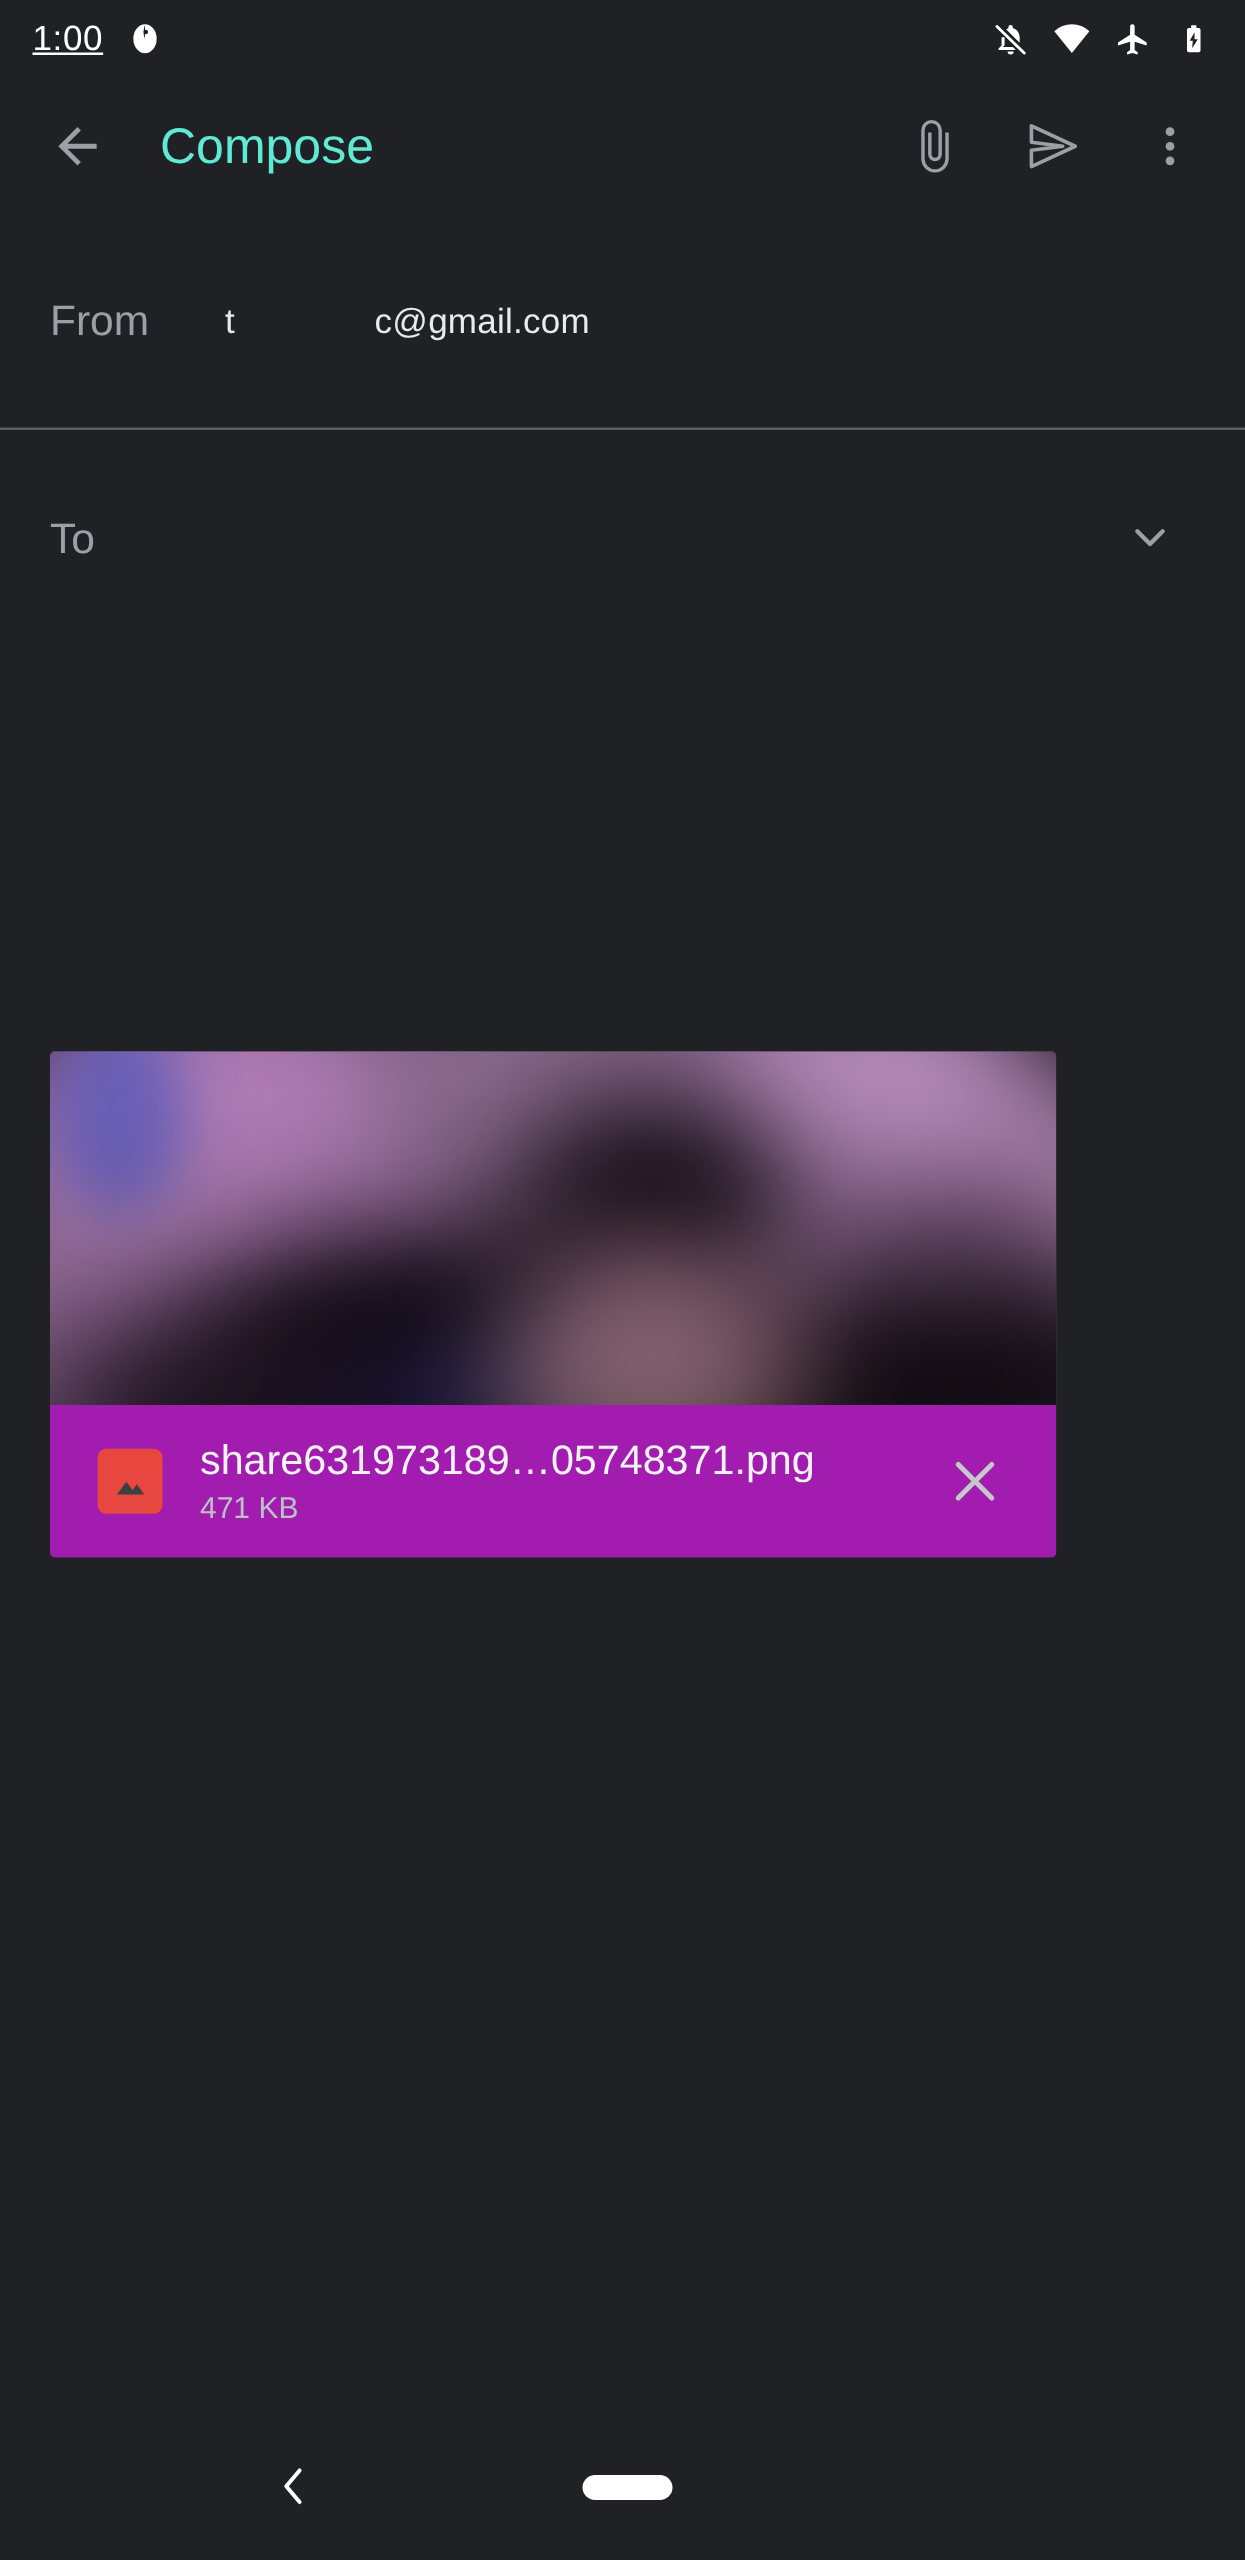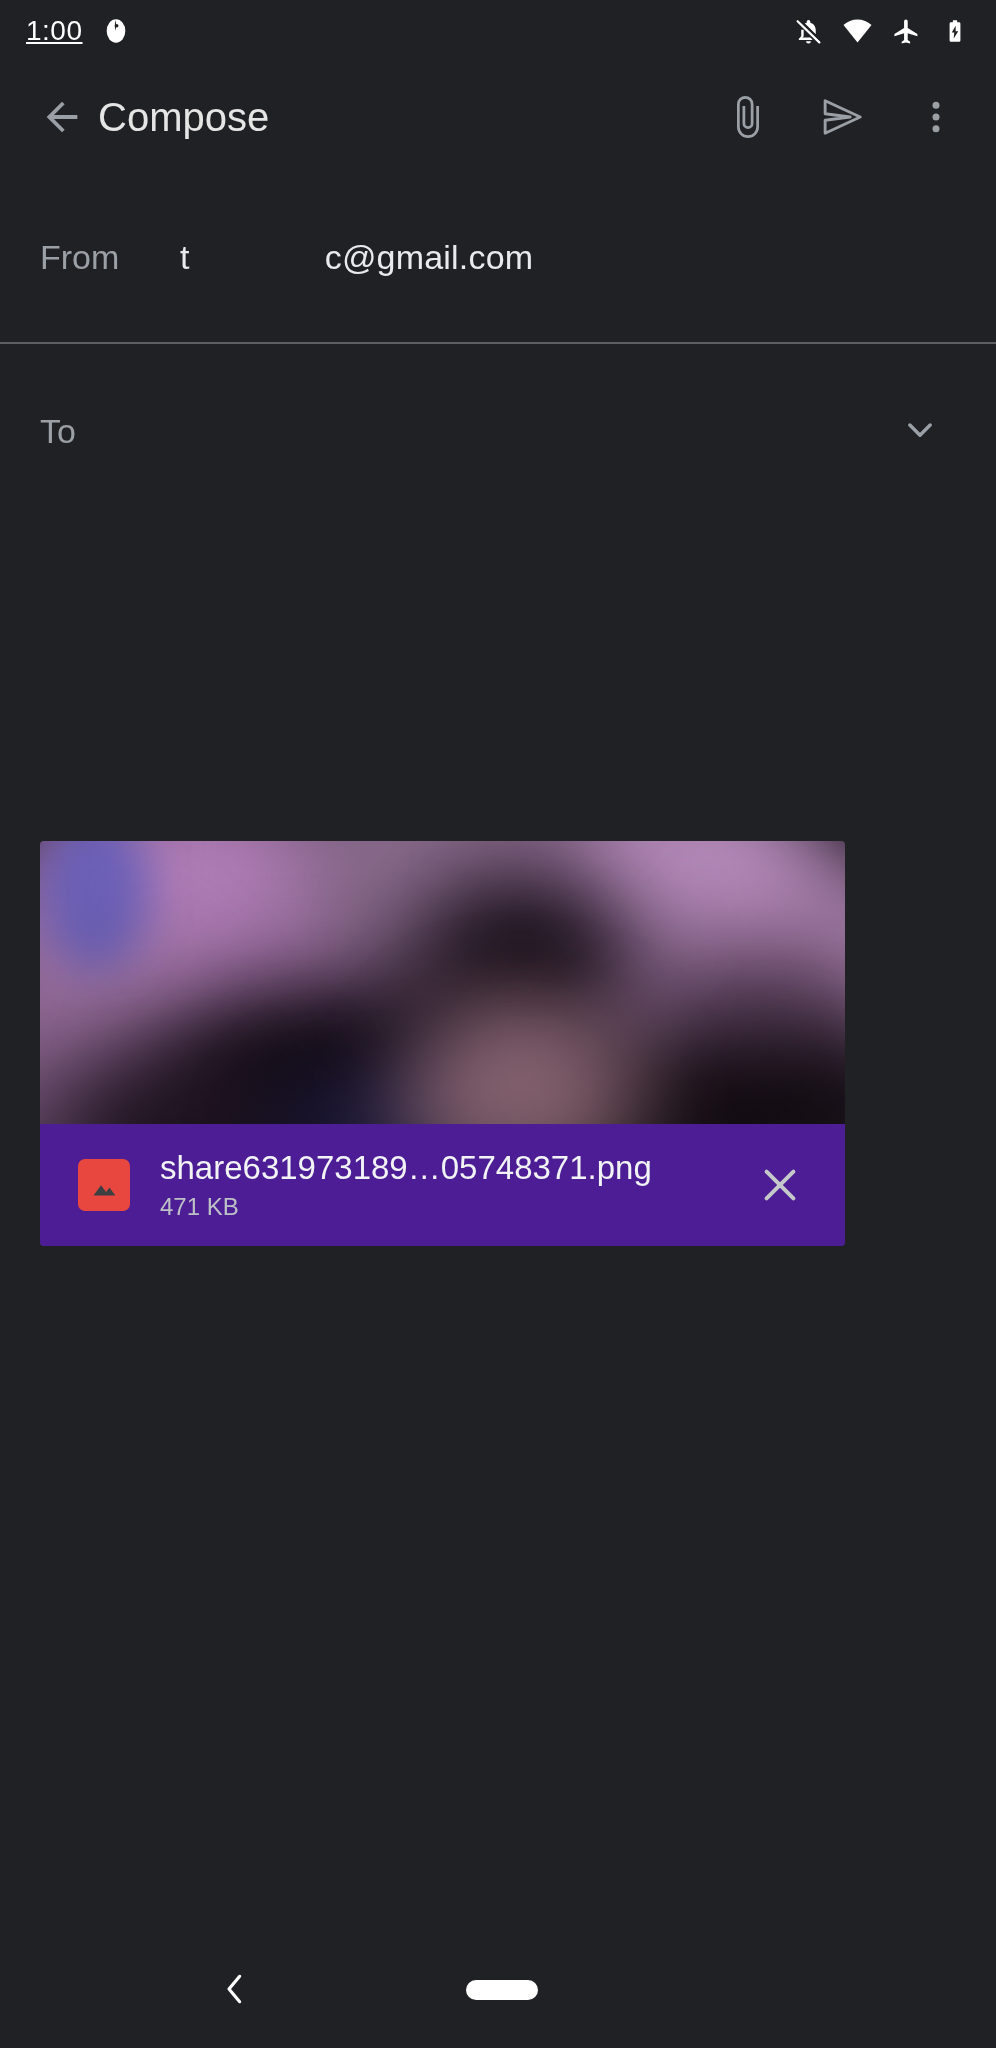--- a/index.html
+++ b/index.html
@@ -72,22 +72,23 @@
     width: 72px;
     height: 72px;
     display: flex;
     align-items: center;
     justify-content: center;
     flex: 0 0 auto;
     border-radius: 50%;
   }
   .appbar-title {
     font-size: 40px;
-    color: #e5e5e5;
+    color: #5eead4;
     font-weight: 400;
+    margin-left: 30px;
     flex: 1 1 auto;
     white-space: nowrap;
   }
   .appbar-actions {
     display: flex;
     align-items: center;
     gap: 22px;
     margin-right: 8px;
   }
 
@@ -114,21 +115,21 @@
     height: 170px;
     align-items: center;
   }
   .from-label {
     font-size: 34px;
     color: #9aa0a6;
     width: 140px;
     flex: 0 0 auto;
   }
   .from-value {
-    font-size: 34px;
+    font-size: 28px;
     color: #e8eaed;
     white-space: pre;
     letter-spacing: 0.2px;
   }
   .row-to {
     height: 143px;
     margin-top: 16px;
   }
   .to-placeholder {
     font-size: 34px;
@@ -211,21 +212,21 @@
     position: absolute;
     inset: 0;
     background: linear-gradient(180deg, rgba(0,0,0,0.02) 0%, rgba(0,0,0,0.10) 55%, rgba(0,0,0,0.30) 100%);
   }
   .attachment-info {
     height: 122px;
     display: flex;
     align-items: center;
     padding: 0 18px 0 38px;
     box-sizing: border-box;
-    background: #4c1d95;
+    background: #a21caf;
   }
   .file-type-icon {
     width: 52px;
     height: 52px;
     border-radius: 7px;
     background: #e8473f;
     display: flex;
     align-items: center;
     justify-content: center;
     flex: 0 0 auto;

